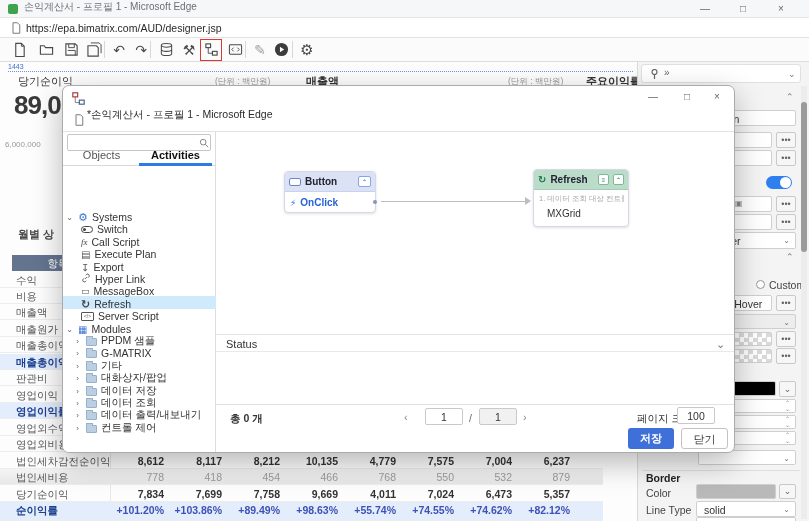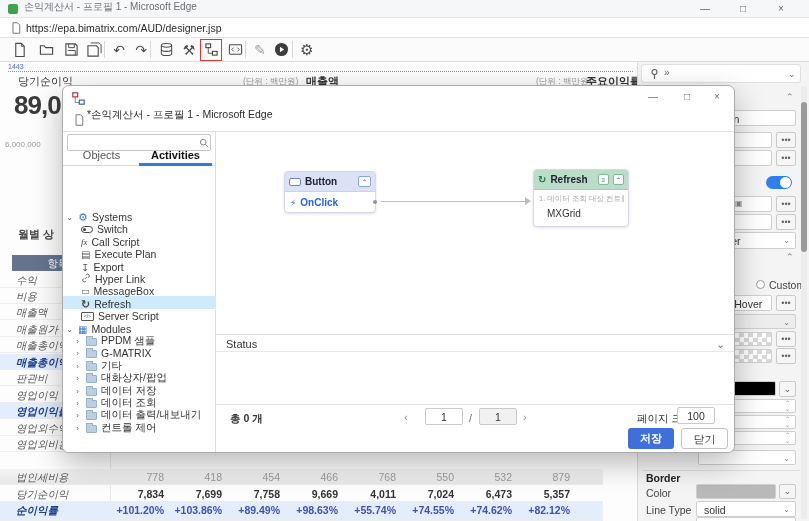--- a/index.html
+++ b/index.html
@@ -18,27 +18,27 @@
   .tbi { position:absolute; top:3px; width:18px; height:18px; color:#4a4a4a; font-size:14px; line-height:18px; text-align:center; }
   .tbi svg { width:15px; height:15px; margin-top:1px; }
   .tsep { position:absolute; top:3px; width:1px; height:17px; background:#d8d8d8; }
   .redbox { position:absolute; top:1px; width:22px; height:22px; border:1.5px solid #d73a31; }
 
   
   .bgpane { position:absolute; left:0; top:62px; width:637px; height:459px; background:#fdfdfd; overflow:hidden; }
   .selnum { position:absolute; left:8px; top:1px; font-size:7px; color:#3f6fd0; }
   .dotline { position:absolute; left:8px; top:9px; width:625px; height:0; border-top:1px dotted #6a93e8; }
   .ctitle { position:absolute; top:12px; font-size:11px; color:#333; white-space:nowrap; }
-  .cunit { position:absolute; top:14px; font-size:8.5px; color:#999; white-space:nowrap;margin-left:28px; }
+  .cunit { position:absolute; top:14px; font-size:8.5px; color:#999; white-space:nowrap; }
   .bignum { position:absolute; left:14px; top:28px; font-size:26px; font-weight:bold; color:#3a3a3a; letter-spacing:-1px; white-space:nowrap; }
   .yaxis { position:absolute; left:5px; top:78px; font-size:8px; color:#9a9a9a; }
   .tcap { position:absolute; left:18px; top:165px; font-size:11px; font-weight:bold; color:#4a4a4a; white-space:nowrap; }
   .thead { position:absolute; left:12px; top:193px; width:92px; height:16px; background:#64748f; color:#fff; font-size:10.5px; text-align:center; line-height:16px; }
   .trow { position:absolute; left:0; width:603px; height:16px; border-bottom:1px solid #ededed; }
-  .tlab { position:absolute; left:16px; top:2px; font-size:10.5px; color:#555; white-space:nowrap;font-style:italic; }
+  .tlab { position:absolute; left:16px; top:2px; font-size:10.5px; color:#555; white-space:nowrap; }
   .trow.hl { background:#e3edfc; }
   .trow.hl .tlab { color:#1d3f8f; font-weight:bold; }
   .trow.gray { background:linear-gradient(#f4f4f4,#e8e8e8); }
   .tc { position:absolute; top:2px; width:54px; text-align:right; font-size:10.5px; color:#333; font-weight:bold; }
   .trow.gray .tc { color:#9b9b9b; font-weight:normal; }
   .trow.hl .tc { color:#3f51b5; }
   .vline110 { position:absolute; left:110px; top:193px; width:1px; height:266px; background:#e8e8e8; }
 
   
   .rpanel { position:absolute; left:637px; top:62px; width:172px; height:459px; background:#f4f4f5; border-left:1px solid #dadada; }
@@ -196,20 +196,31 @@
     <div class="trow hl" style="top:341px">
         <span class="tlab">영업이익률</span>
       </div>
     <div class="trow" style="top:358px">
         <span class="tlab">영업외수익</span>
       </div>
     <div class="trow" style="top:374px">
         <span class="tlab">영업외비용</span>
       </div>
 
+    <div class="trow" style="top:391px">
+      <span class="tlab">법인세차감전순이익</span>
+      <span class="tc" style="left:110px">8,612</span>
+        <span class="tc" style="left:168px">8,117</span>
+        <span class="tc" style="left:226px">8,212</span>
+        <span class="tc" style="left:284px">10,135</span>
+        <span class="tc" style="left:342px">4,779</span>
+        <span class="tc" style="left:400px">7,575</span>
+        <span class="tc" style="left:458px">7,004</span>
+        <span class="tc" style="left:516px">6,237</span>
+    </div>
     <div class="trow gray" style="top:407px">
       <span class="tlab">법인세비용</span>
       <span class="tc" style="left:110px">778</span>
         <span class="tc" style="left:168px">418</span>
         <span class="tc" style="left:226px">454</span>
         <span class="tc" style="left:284px">466</span>
         <span class="tc" style="left:342px">768</span>
         <span class="tc" style="left:400px">550</span>
         <span class="tc" style="left:458px">532</span>
         <span class="tc" style="left:516px">879</span>

